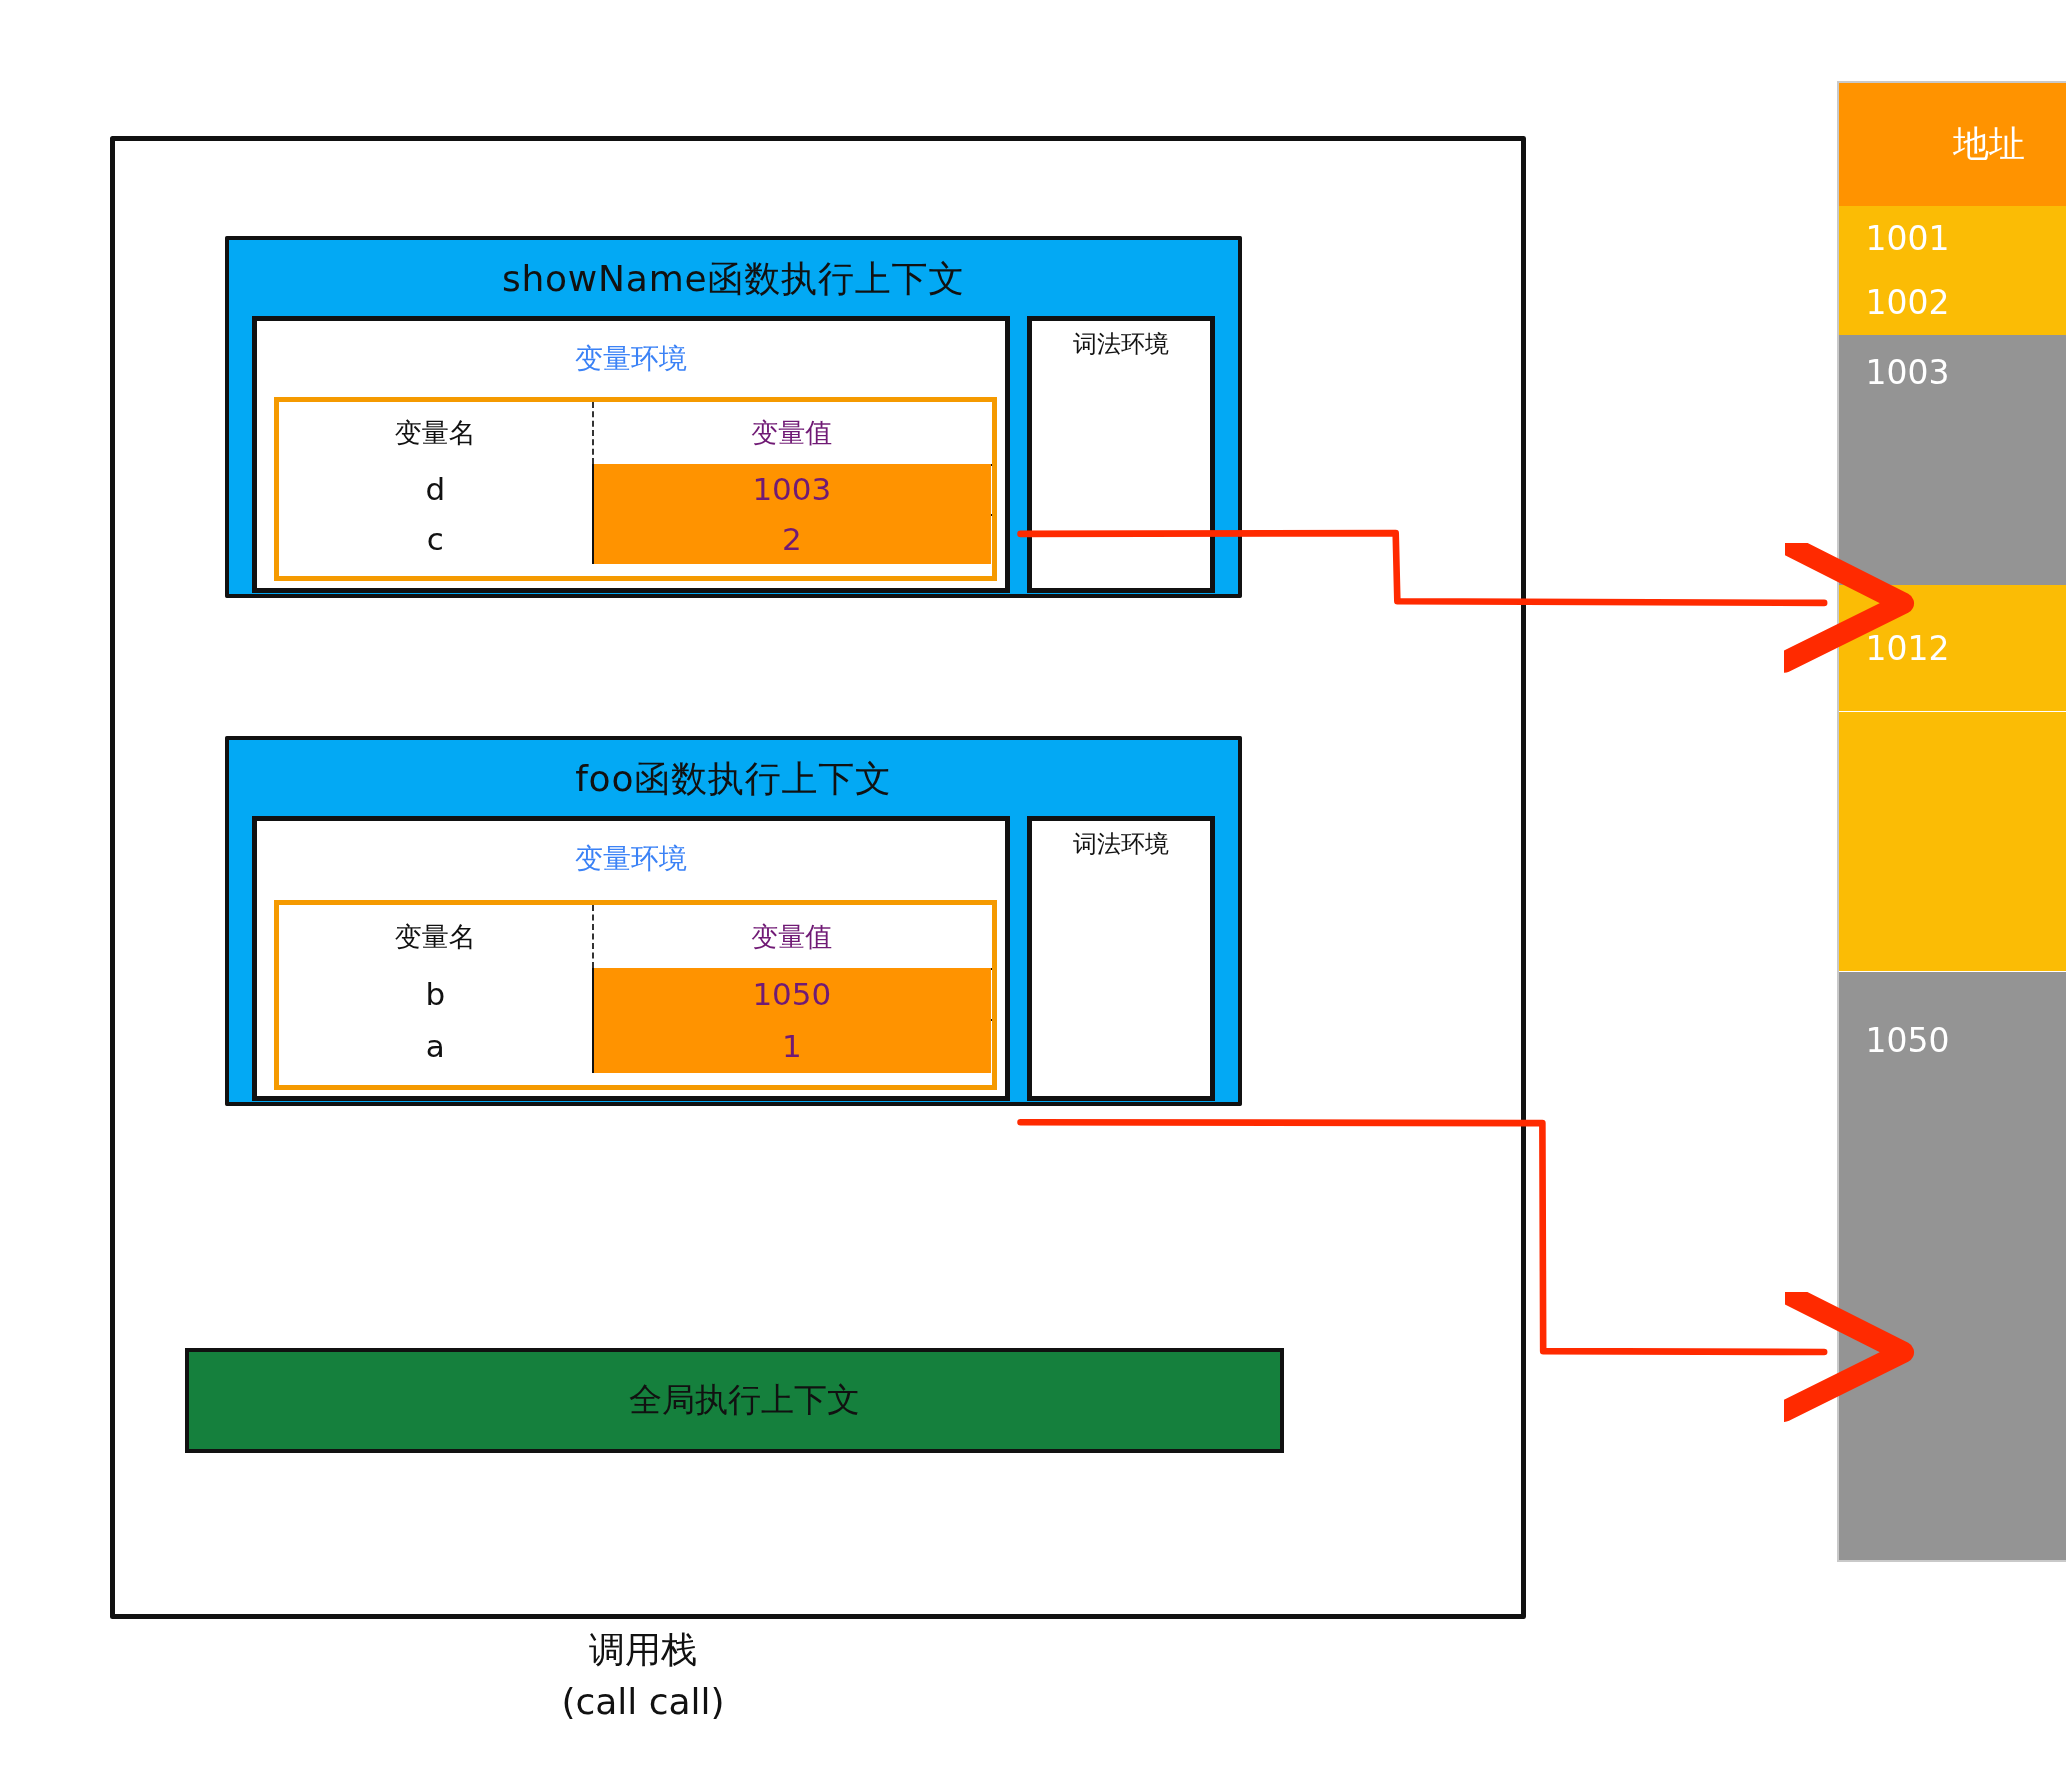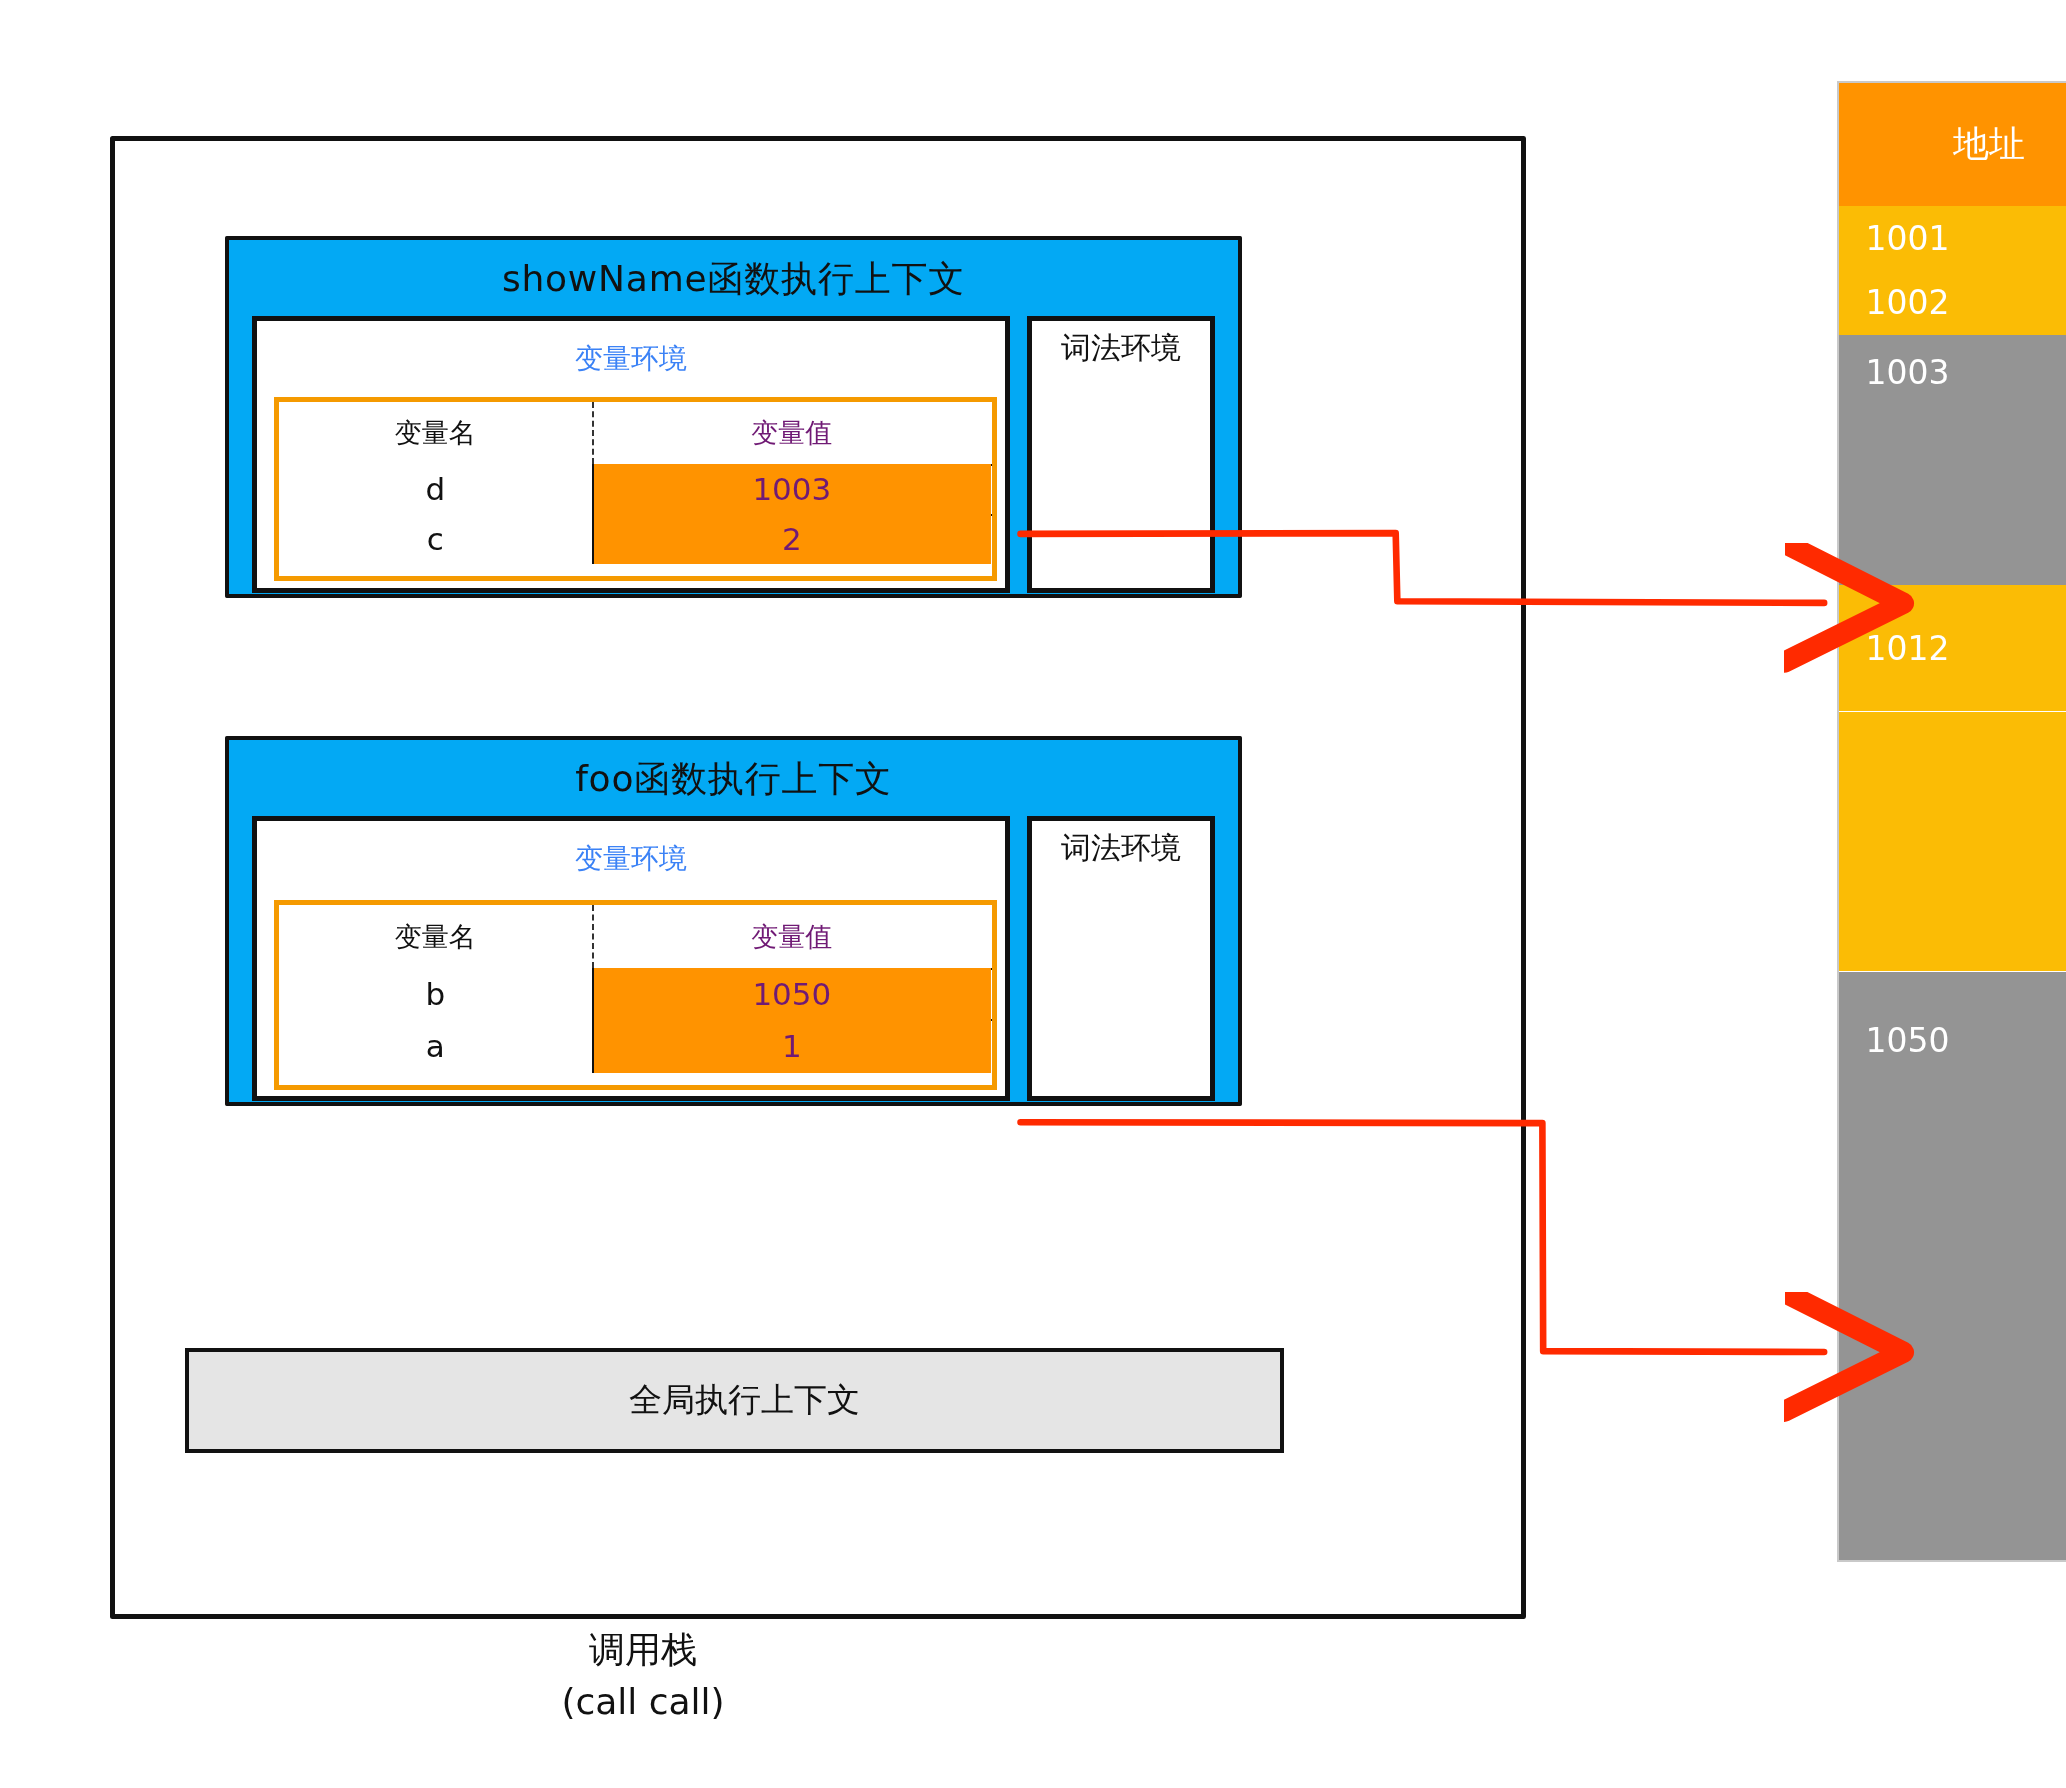--- a/index.html
+++ b/index.html
@@ -38,21 +38,21 @@
     position:absolute;left:0;right:0;top:6.6px;height:62px;
     display:flex;align-items:center;justify-content:center;
     font-size:28px;color:#3b82f6;white-space:nowrap;
   }
   
   .lex-env{
     position:absolute;background:#ffffff;border:5px solid #111111;
   }
   .lex-env-title{
     position:absolute;left:0;right:0;top:7.4px;
-    text-align:center;font-size:30px;color:#111111;white-space:nowrap;
+    text-align:center;font-size:24px;color:#111111;white-space:nowrap;
   }
 
   
   .vtable{
     position:absolute;border:5.8px solid #F59A00;background:#ffffff;
   }
   .vtable .vrow{position:absolute;left:0;right:0;display:flex;justify-content:center;}
   .vtable .vcell-name{
     width:44%;display:flex;align-items:center;justify-content:center;
     background:#ffffff;color:#111111;
@@ -74,21 +74,21 @@
   }
   .vsep-horiz-solid{
     position:absolute;left:0;right:0;height:0;border-top:2.9px solid #111111;
   }
   .vsep-horiz-dot{
     position:absolute;left:0;right:0;height:0;border-top:2.9px dotted #111111;
   }
 
   
   #global-ctx{
-    background:#e5e5e5;border:4.1px solid #111111;
+    background:#15803d;border:4.1px solid #111111;
     display:flex;align-items:center;justify-content:center;
     font-size:33px;color:#111111;white-space:nowrap;padding-left:20px;
   }
 
   
   #heap-table{
     left:1837px;top:81px;width:839px;height:1481px;
     border:2.1px solid #C9C9C9;background:#ffffff;
   }
   .heap-addr-col{position:absolute;left:0;top:0;width:300px;bottom:0;}

